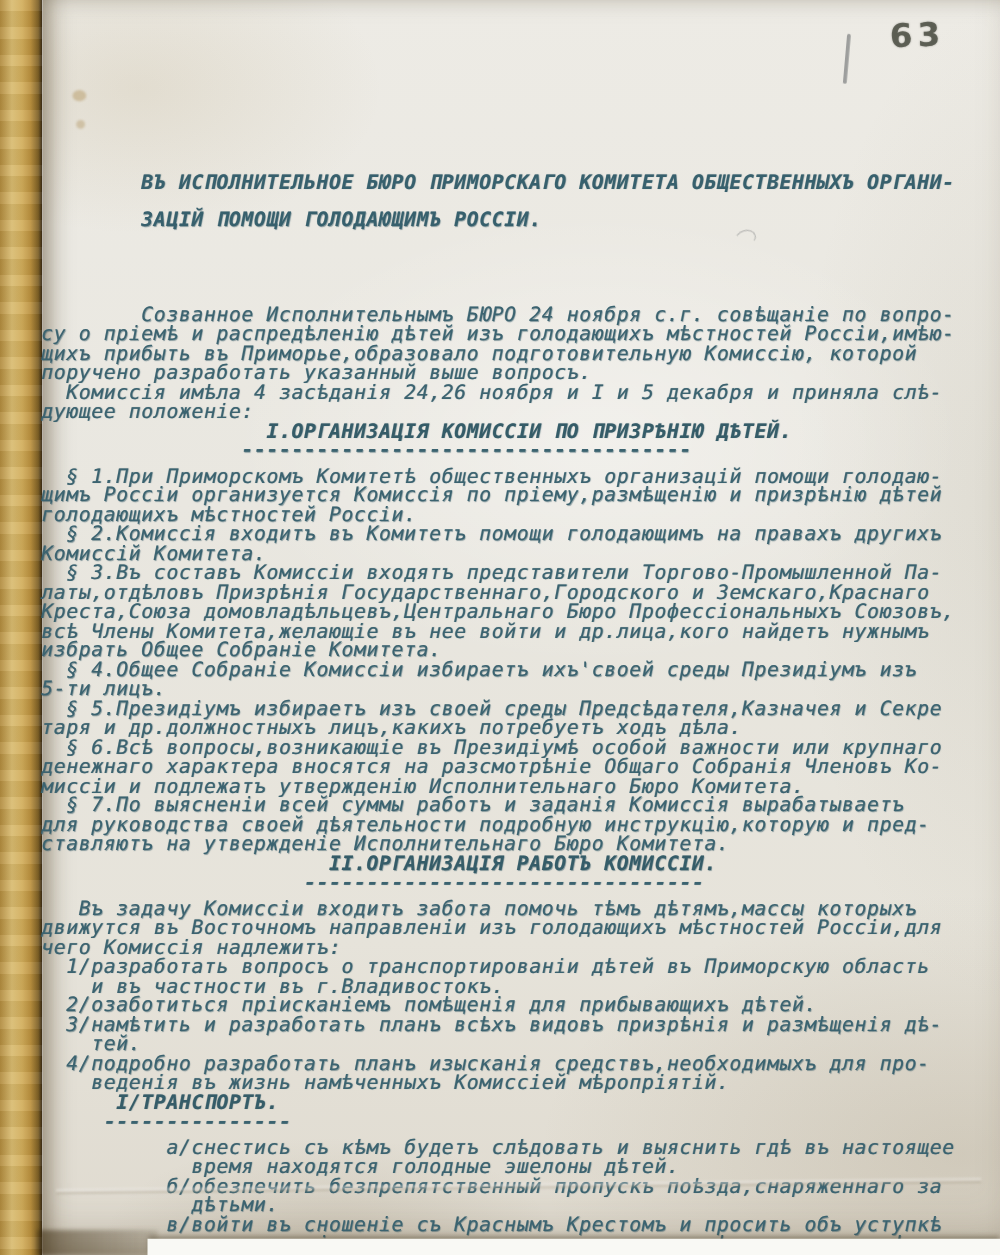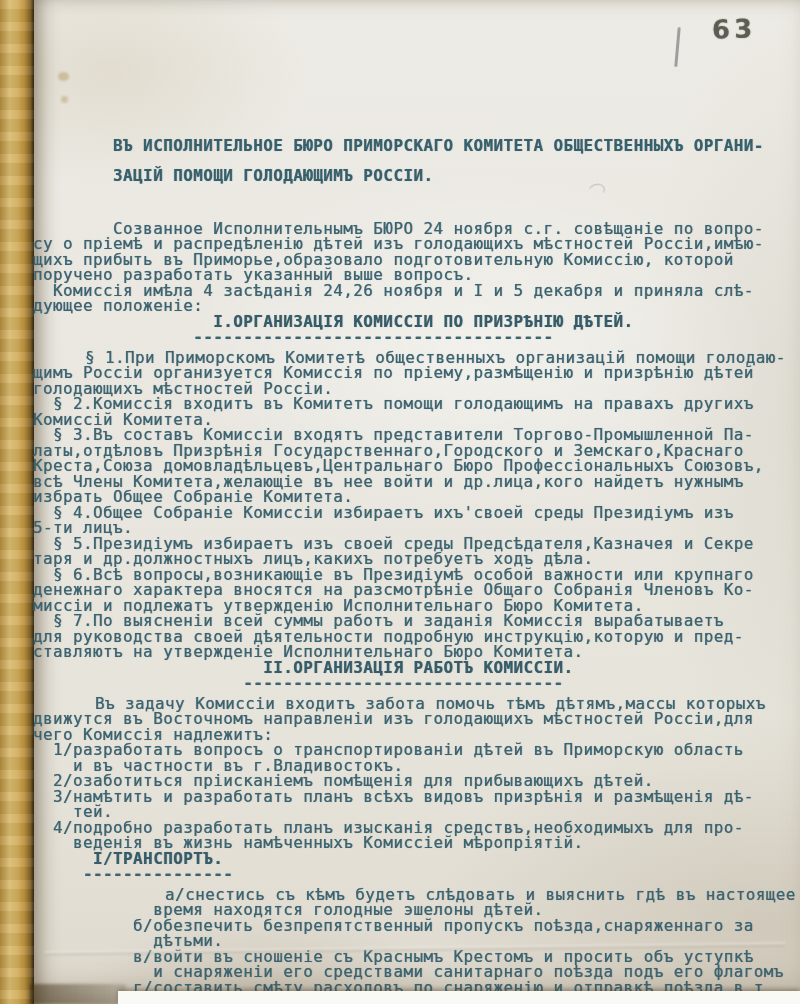--- a/index.html
+++ b/index.html
@@ -70,26 +70,26 @@
     border-bottom-color:transparent;border-left-color:transparent;
     transform:rotate(-18deg);filter:blur(.3px);
   }
   
   .doc-text{
     position:absolute;left:33px;top:84px;right:2px;
     white-space:pre;color:#3b6370;
     font-size:15.8px;line-height:15.5px;letter-spacing:.5px;
     text-shadow:.5px .4px .7px rgba(52,90,102,.55), -.3px 0 .5px rgba(52,90,102,.30);
   }
-  .ln{min-height:15.5px;}
+  .ln{min-height:15.5px;font-style:italic;}
   .hdr{line-height:30px;font-weight:bold;color:#37606d;}
   .title{font-weight:bold;color:#355c68;}
   .rule{font-weight:bold;letter-spacing:.5px;}
-  .m42{margin-top:30px;}
-  .m4{margin-top:5px;padding-left:32px;}
+  .m42{margin-top:53px;}
+  .m4{margin-top:5px;}
   .m2{margin-top:0;}
 </style>
 </head>
 <body>
 
 <div class="page">
   <div class="binding"></div>
   <div class="paper"></div>
   <div class="stain-a"></div>
   <div class="stain-b"></div>

